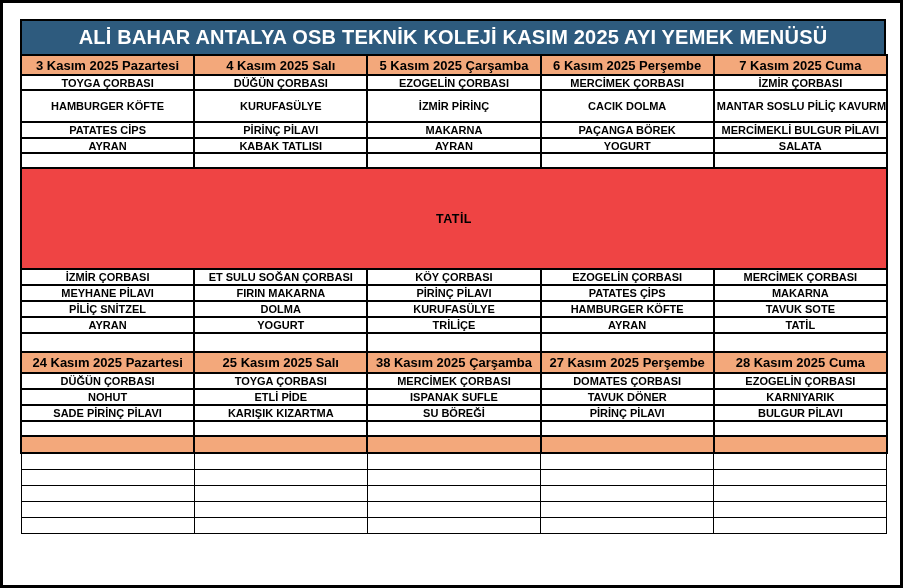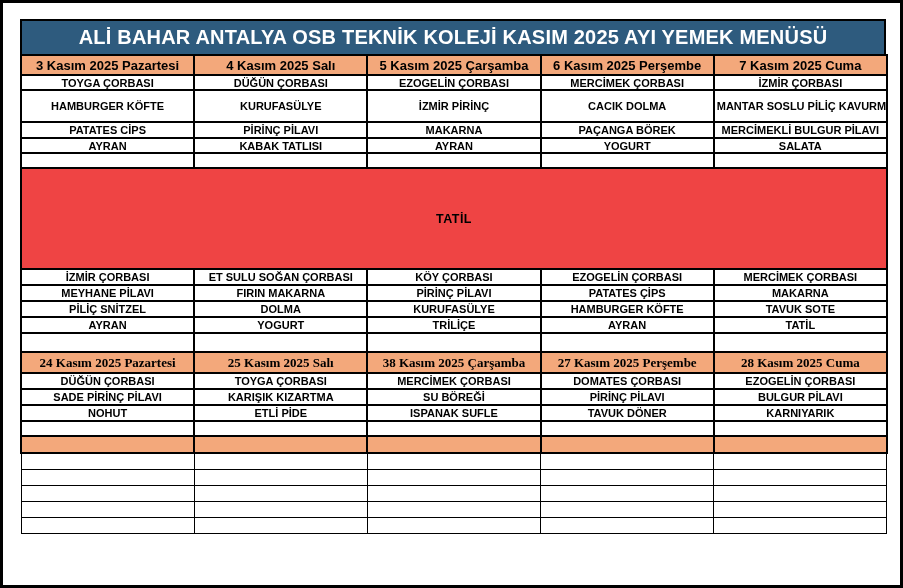--- a/index.html
+++ b/index.html
@@ -59,21 +59,21 @@
     background: #ef4444;
     font-weight: bold;
     font-size: 12.5px;
     letter-spacing: 0.5px;
   }
   tr.orange-spacer td { background: #F3A87B; }
 
   tr.blank td { border-width: 1.5px; }
 
   .rh20 > * { height: 20px; }
-  .rh21 > * { height: 21px; font-family: Liberation Serif, serif; }
+  .rh21 > * { height: 21px; }
   .rh15 > * { height: 15px; }
   .rh16 > * { height: 16px; }
   .rh17 > * { height: 17px; }
   .rh19 > * { height: 19px; }
   .rh32 > * { height: 32px; }
   .rh101 > * { height: 101px; }
 </style>
 </head>
 <body>
 
@@ -184,33 +184,33 @@
         <th>28 Kasım 2025 Cuma</th>
       </tr>
       <tr class="rh16">
         <td class="item">DÜĞÜN ÇORBASI</td>
         <td class="item">TOYGA ÇORBASI</td>
         <td class="item">MERCİMEK ÇORBASI</td>
         <td class="item">DOMATES ÇORBASI</td>
         <td class="item">EZOGELİN ÇORBASI</td>
       </tr>
       <tr class="rh16">
+        <td class="item">NOHUT</td>
+        <td class="item">ETLİ PİDE</td>
+        <td class="item">ISPANAK SUFLE</td>
+        <td class="item">TAVUK DÖNER</td>
+        <td class="item">KARNIYARIK</td>
+      </tr>
+      <tr class="rh16">
         <td class="item">SADE PİRİNÇ PİLAVI</td>
         <td class="item">KARIŞIK KIZARTMA</td>
         <td class="item">SU BÖREĞİ</td>
         <td class="item">PİRİNÇ PİLAVI</td>
         <td class="item">BULGUR PİLAVI</td>
       </tr>
-      <tr class="rh16">
-        <td class="item">NOHUT</td>
-        <td class="item">ETLİ PİDE</td>
-        <td class="item">ISPANAK SUFLE</td>
-        <td class="item">TAVUK DÖNER</td>
-        <td class="item">KARNIYARIK</td>
-      </tr>
 
       <tr class="rh15">
         <td></td>
         <td></td>
         <td></td>
         <td></td>
         <td></td>
       </tr>
 
       <tr class="orange-spacer rh17">

